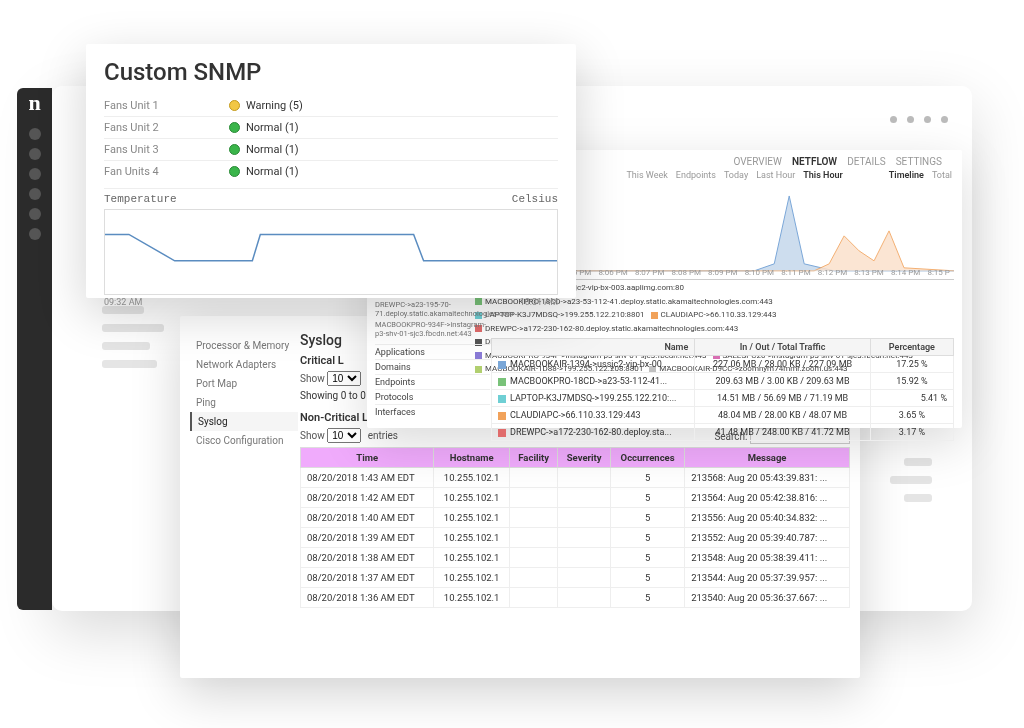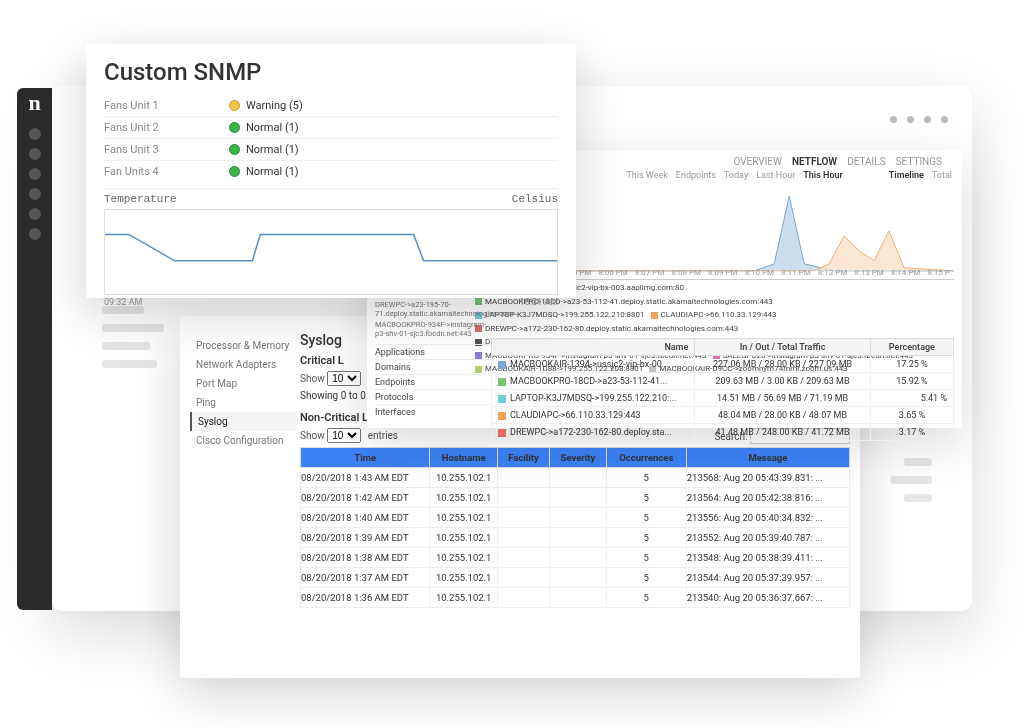--- a/index.html
+++ b/index.html
@@ -154,22 +154,22 @@
   .syslog-panel .nav div.active { color:#222; border-left:2px solid #555; background:#f5f5f5;}
   .syslog-panel .main {
     position:absolute; left:120px; right:10px; top:16px;
   }
   .syslog-panel .main h3 { font-size:14px; font-weight:500; color:#333; }
   .show-entries { font-size:10px; color:#555; margin:4px 0;}
   .show-entries select { font-size:10px; }
   .search-wrap { float:right; font-size:10px;}
   .search-wrap input { width:100px; border:1px solid #ccc; height:16px; font-size:10px;}
   .log-table { width:100%; border-collapse:collapse; font-size:9.5px; margin-top:4px;}
-  .log-table th { border:1px solid #ddd; padding:4px 6px; background:#3b82f6; }
-  .log-table td { border:1px solid #eee; padding:4px 0; text-align:center;}
+  .log-table th { border:1px solid #ddd; padding:4px 6px; background:#f0abfc; }
+  .log-table td { border:1px solid #eee; padding:4px 6px; text-align:center;}
   .pager { font-size:10px; display:flex; justify-content:space-between; margin:4px 0 10px;}
   .pager .btns span { border:1px solid #ccc; padding:1px 6px; margin-left:3px; color:#666;}
   .nc-title { font-size:11px; font-weight:600; margin-bottom:3px; color:#333;}
 </style>
 </head>
 <body>
 
 <div class="bg-card">
   <div class="dots">
       <span></span>

